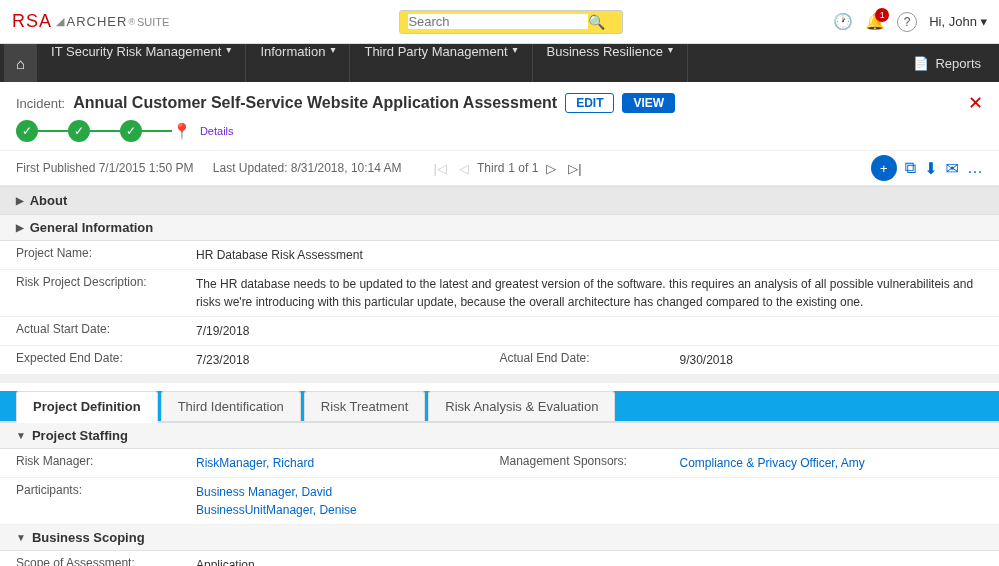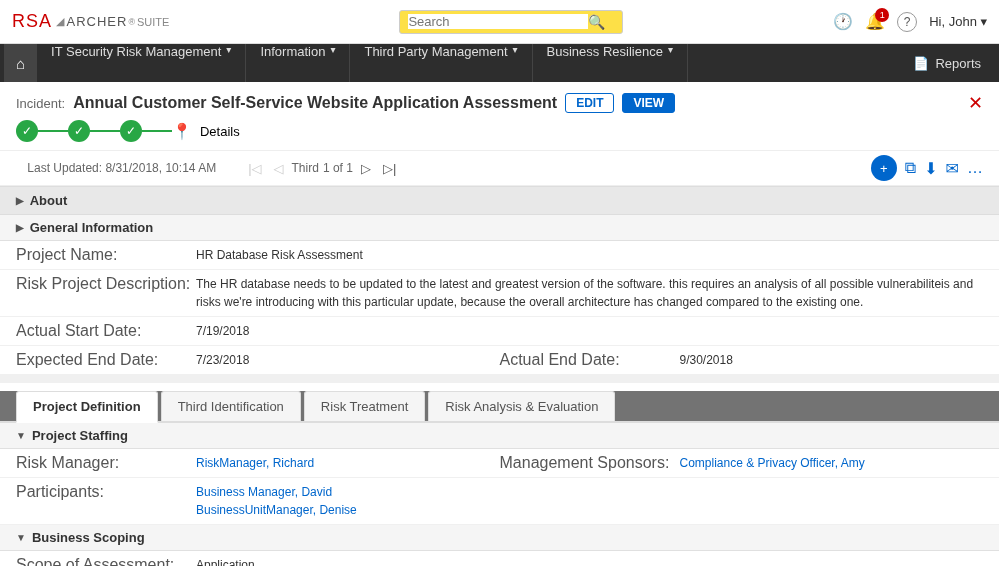--- a/index.html
+++ b/index.html
@@ -214,22 +214,22 @@
     .step-line {
       width: 30px;
       height: 2px;
       background: #28a745;
     }
     .step-location {
       color: #cc3300;
       font-size: 16px;
     }
     .details-link {
-      color: #000000;
-      font-size: 13px;
+      color: #6d28d9;
+      font-size: 11px;
       text-decoration: none;
       margin-left: 8px;
     }
 
     
     .meta-row {
       display: flex;
       align-items: center;
       padding: 4px 16px;
       background: #fff;
@@ -306,21 +306,21 @@
     .field-row {
       display: flex;
       padding: 5px 16px;
       border-bottom: 1px solid #f0f0f0;
       align-items: flex-start;
     }
     .field-label {
       width: 180px;
       min-width: 180px;
       color: #555;
-      font-size: 16px;
+      font-size: 12px;
       padding-right: 0;
     }
     .field-value {
       flex: 1;
       font-size: 12px;
       color: #333;
       line-height: 1.5;
     }
     .field-row-2col {
       display: flex;
@@ -331,21 +331,21 @@
       flex: 1;
       display: flex;
     }
 
     
     .tabs-row {
       display: flex;
       border-bottom: 2px solid #ddd;
       padding: 0 16px;
       margin-top: 8px;
-      background: #737373;
+      background: #0ea5e9;
       gap: 0;
       align-items: center;
     }
     .tab {
       padding: 7px 16px;
       font-size: 13px;
       cursor: pointer;
       border: 1px solid #ddd;
       border-bottom: none;
       background: #f5f5f5;
@@ -450,20 +450,21 @@
       <div class="workflow-step">
         <div class="step-circle">✓</div>
       </div>
       <div class="step-line"></div>
       <span class="step-location">📍</span>
       <a class="details-link">Details</a>
     </div>
   </div>
 
   <div class="meta-row">
+    <span>First Published 7/1/2015 1:50 PM</span>
     <span> &nbsp; </span>
     <span>Last Updated: 8/31/2018, 10:14 AM</span>
     <div class="pagination">
       <span class="page-nav disabled">|◁</span>
       <span class="page-nav disabled">◁</span>
       <span>Third</span>
       <span>1 of 1</span>
       <span class="page-nav">▷</span>
       <span class="page-nav">▷|</span>
     </div>

